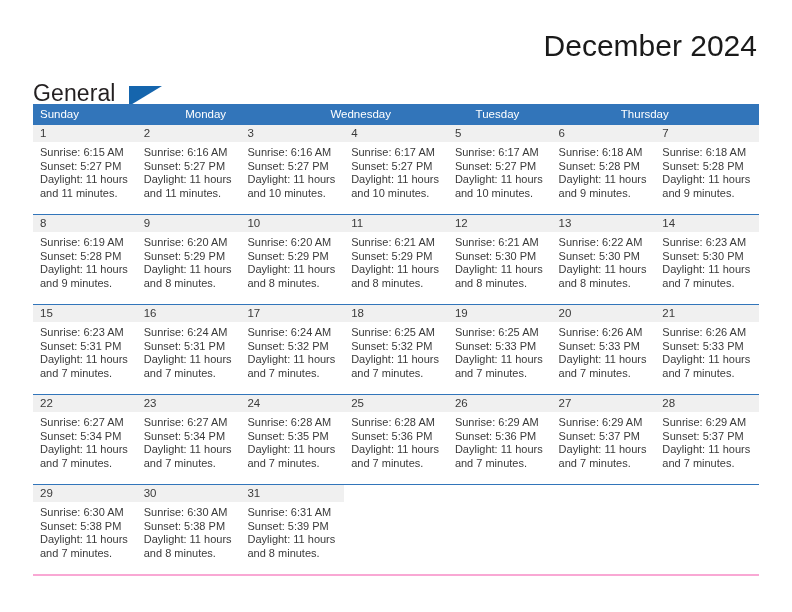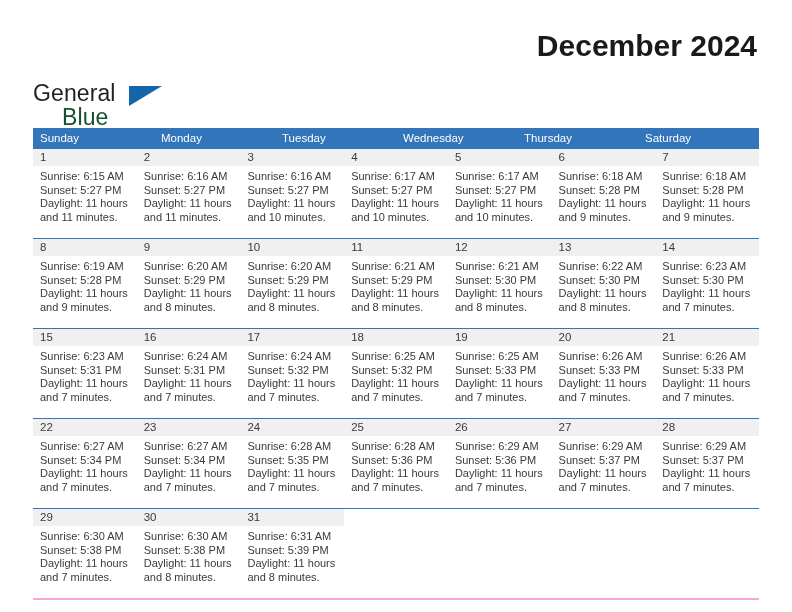--- a/index.html
+++ b/index.html
@@ -70,41 +70,40 @@
   }
 
   .title-block {
     position: absolute;
     right: 35px;
     top: 28px;
     text-align: right;
   }
   .cal-title {
     font-size: 30px;
-    font-weight: bold;
+    font-weight: normal;
     color: #1a1a1a;
     line-height: 36px;
     white-space: nowrap;
   }
   .cal-subtitle {
     margin-top: 6px;
     font-size: 16px;
     font-weight: normal;
     color: #1a1a1a;
     line-height: 19px;
     white-space: nowrap;
   }
 
   
   .calendar {
     position: absolute;
     left: 33px;
     top: 104px;
     width: 726px;
-    margin-top: 24px;
   }
 
   .weekday-row {
     display: flex;
     width: 726px;
     background: #3275ba;
   }
   .weekday-cell {
     flex: 1 1 0;
     height: 21px;
@@ -177,24 +176,23 @@
     <div class="title-block">
       <div class="cal-title">December 2024</div>
     </div>
 
   </div>
 
   <div class="calendar">
     <div class="weekday-row" id="weekday-row">
         <div class="weekday-cell">Sunday</div>
         <div class="weekday-cell">Monday</div>
+        <div class="weekday-cell">Wednesday</div>
         <div class="weekday-cell">Tuesday</div>
-        <div class="weekday-cell">Wednesday</div>
         <div class="weekday-cell">Thursday</div>
-        <div class="weekday-cell">Saturday</div>
       </div>
     <div id="weeks-container">
         <div class="week-row">
           <div class="day-cell">
             <div class="daynum-bar">
               <div class="daynum">1</div>
             </div>
             <div class="day-body">
               <div>Sunrise: 6:15 AM</div>
               <div>Sunset: 5:27 PM</div>

